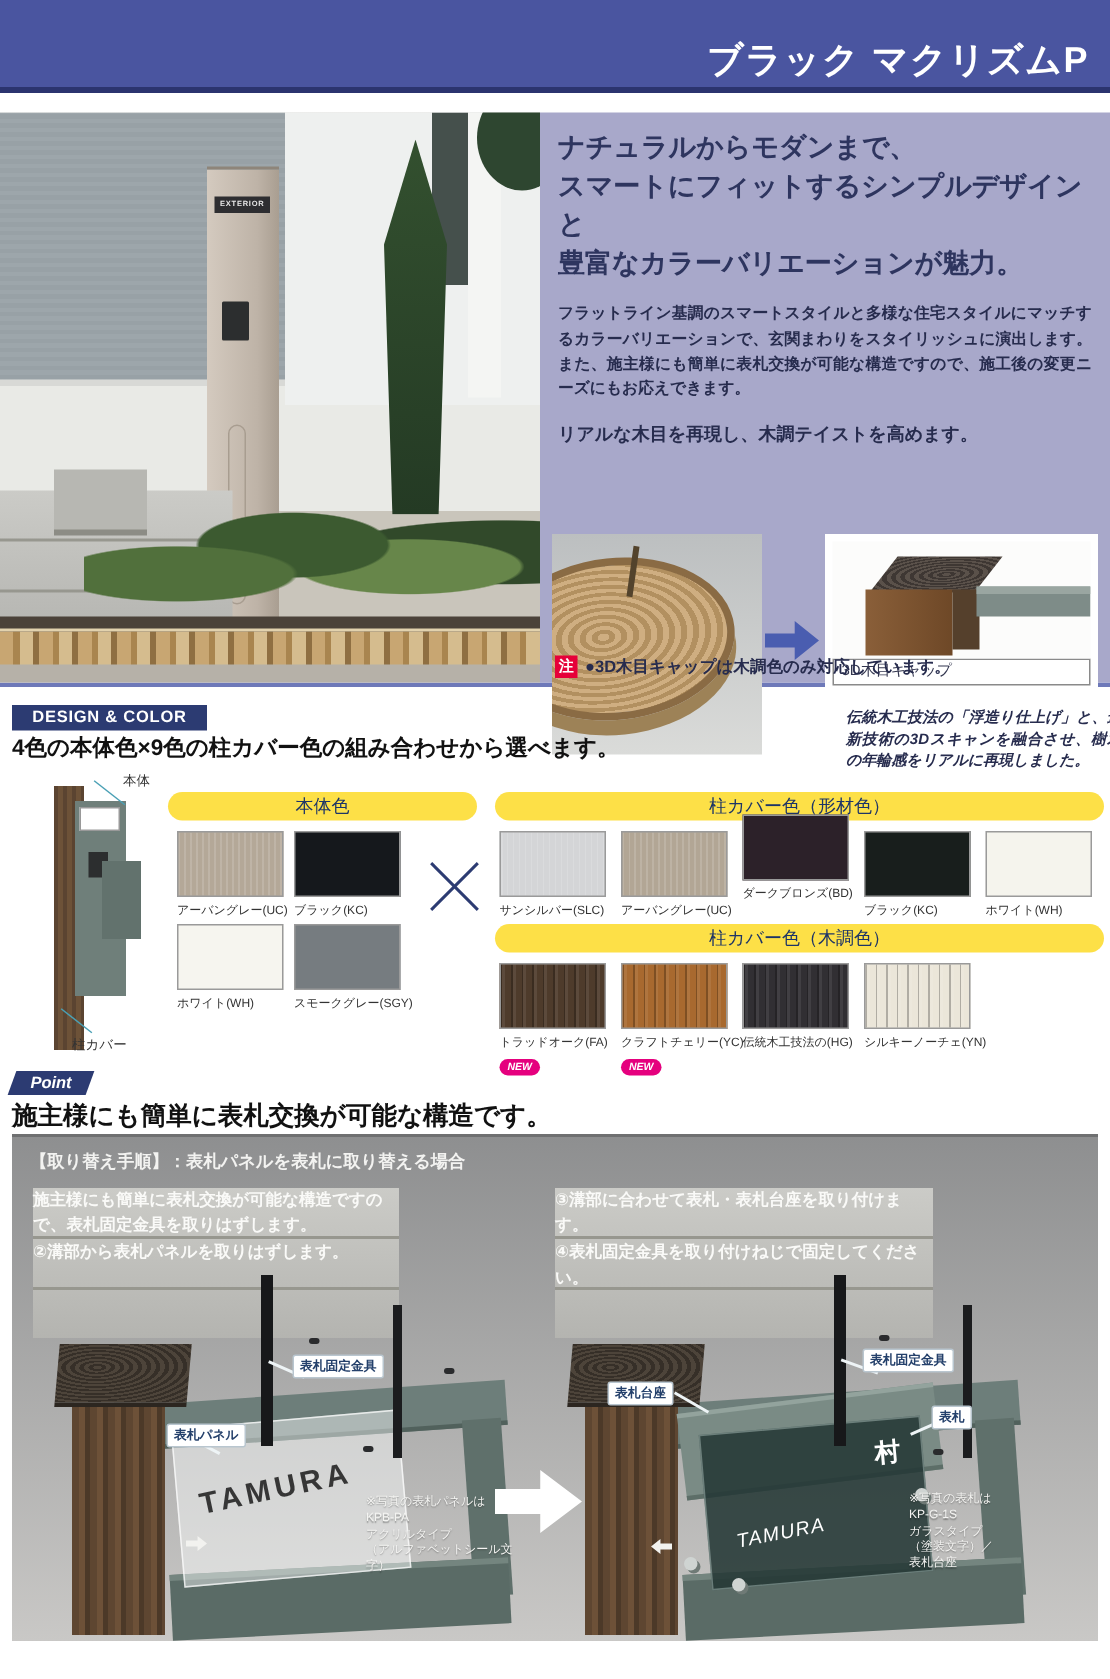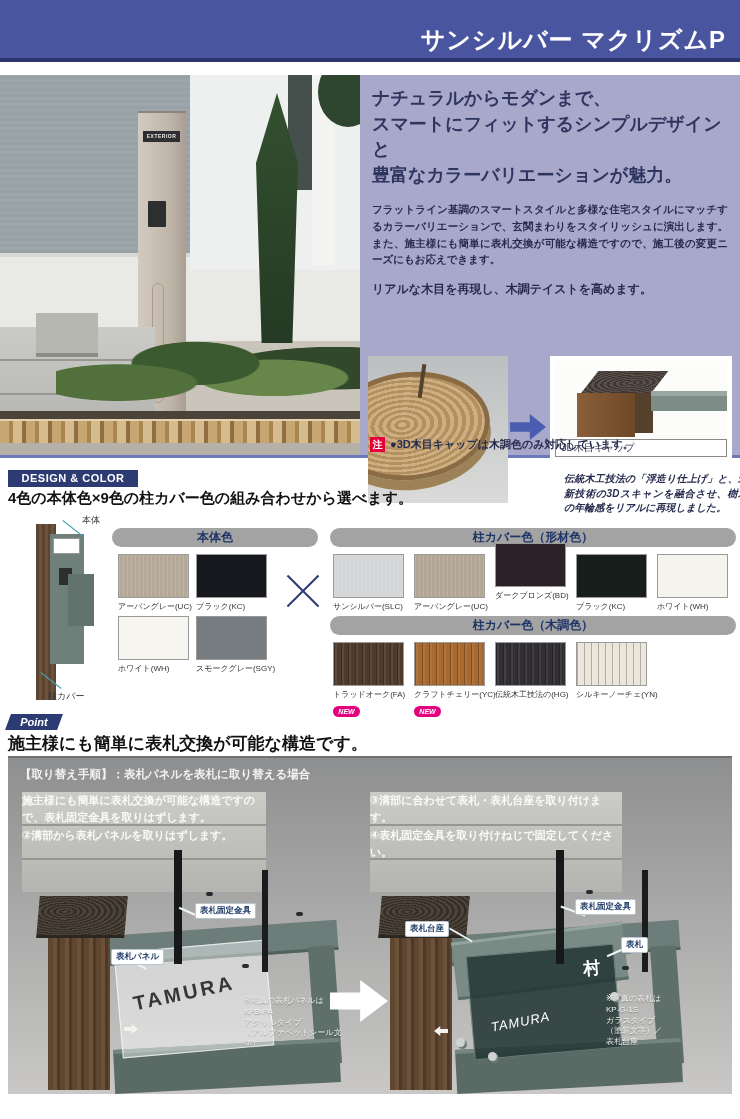--- a/index.html
+++ b/index.html
@@ -87,22 +87,22 @@
   .fig { position:absolute; left:8px; top:2px; width:104px; height:196px; }
   .fig-cover { position:absolute; left:28px; top:12px; width:20px; height:176px;
                background:repeating-linear-gradient(90deg,#5b4431 0 3px,#6d5238 3px 6px); }
   .fig-body { position:absolute; left:42px; top:22px; width:34px; height:130px; background:#6f7f7a; }
   .fig-sign { position:absolute; left:3px; top:4px; width:27px; height:16px; background:#fff; border:1px solid #999; }
   .fig-com { position:absolute; left:9px; top:34px; width:13px; height:17px; background:#2c2e2f; }
   .fig-box { position:absolute; left:60px; top:62px; width:26px; height:52px; background:#62726d; }
   .fig-label { position:absolute; color:#333; font-size:9px; }
   .fig-line { position:absolute; width:26px; height:1px; background:#4aa0b5; transform:rotate(38deg); }
 
-  .pill { position:absolute; height:19px; background:#a3a3a3; border-radius:10px; color:#1d3467;
-          font-size:12px; font-weight:bold; text-align:center; line-height:19px; }
+  .pill { position:absolute; height:19px; background:#fde047; border-radius:10px; color:#1d3467;
+          font-size:12px; font-weight:normal; text-align:center; line-height:19px; }
   .swatch { position:absolute; width:76px; }
   .chip { width:71px; height:44px; border:1px solid #9a9a9a; }
   .grain-v { background-image:repeating-linear-gradient(90deg, rgba(255,255,255,.14) 0 1px, rgba(0,0,0,0) 1px 4px); }
   .wood-g { background-image:repeating-linear-gradient(90deg, rgba(0,0,0,.25) 0 1px, rgba(255,255,255,.08) 1px 3px, rgba(0,0,0,0) 3px 7px); }
   .chip-label { margin-top:3px; color:#333; font-size:8px; white-space:nowrap; }
   .new-badge { display:inline-block; margin-top:2px; width:27px; height:11px; background:#e5007e; border-radius:6px;
                color:#fff; font-size:7px; font-weight:bold; font-style:italic; text-align:center; line-height:11px; }
   .cross { position:absolute; left:284px; top:62px; width:38px; height:38px; }
   .cross::before, .cross::after { content:""; position:absolute; left:-3px; top:18px; width:44px; height:2px; background:#2c3b72; }
   .cross::before { transform:rotate(45deg); } .cross::after { transform:rotate(-45deg); }
@@ -159,21 +159,21 @@
                clip-path:polygon(0 30%,52% 30%,52% 0,100% 50%,52% 100%,52% 70%,0 70%); }
   .mini-arrow { position:absolute; width:14px; height:10px; background:#f2f2ef;
                 clip-path:polygon(0 30%,55% 30%,55% 0,100% 50%,55% 100%,55% 70%,0 70%); }
 </style>
 </head>
 <body>
 
 <div class="page">
 
   <div class="header">
-    <div class="header-title">サンシルバー マクリズムP</div>
+    <div class="header-title">ブラック マクリズムP</div>
   </div>
 
   <div class="hero">
     <div class="hero-photo">
       <div class="wall-blue"></div>
       <div class="wall-white"></div>
       <div class="wall-recess"></div>
       <div class="wall-col"></div>
       <div class="foliage-tr"></div>
       <div class="conifer"></div>

